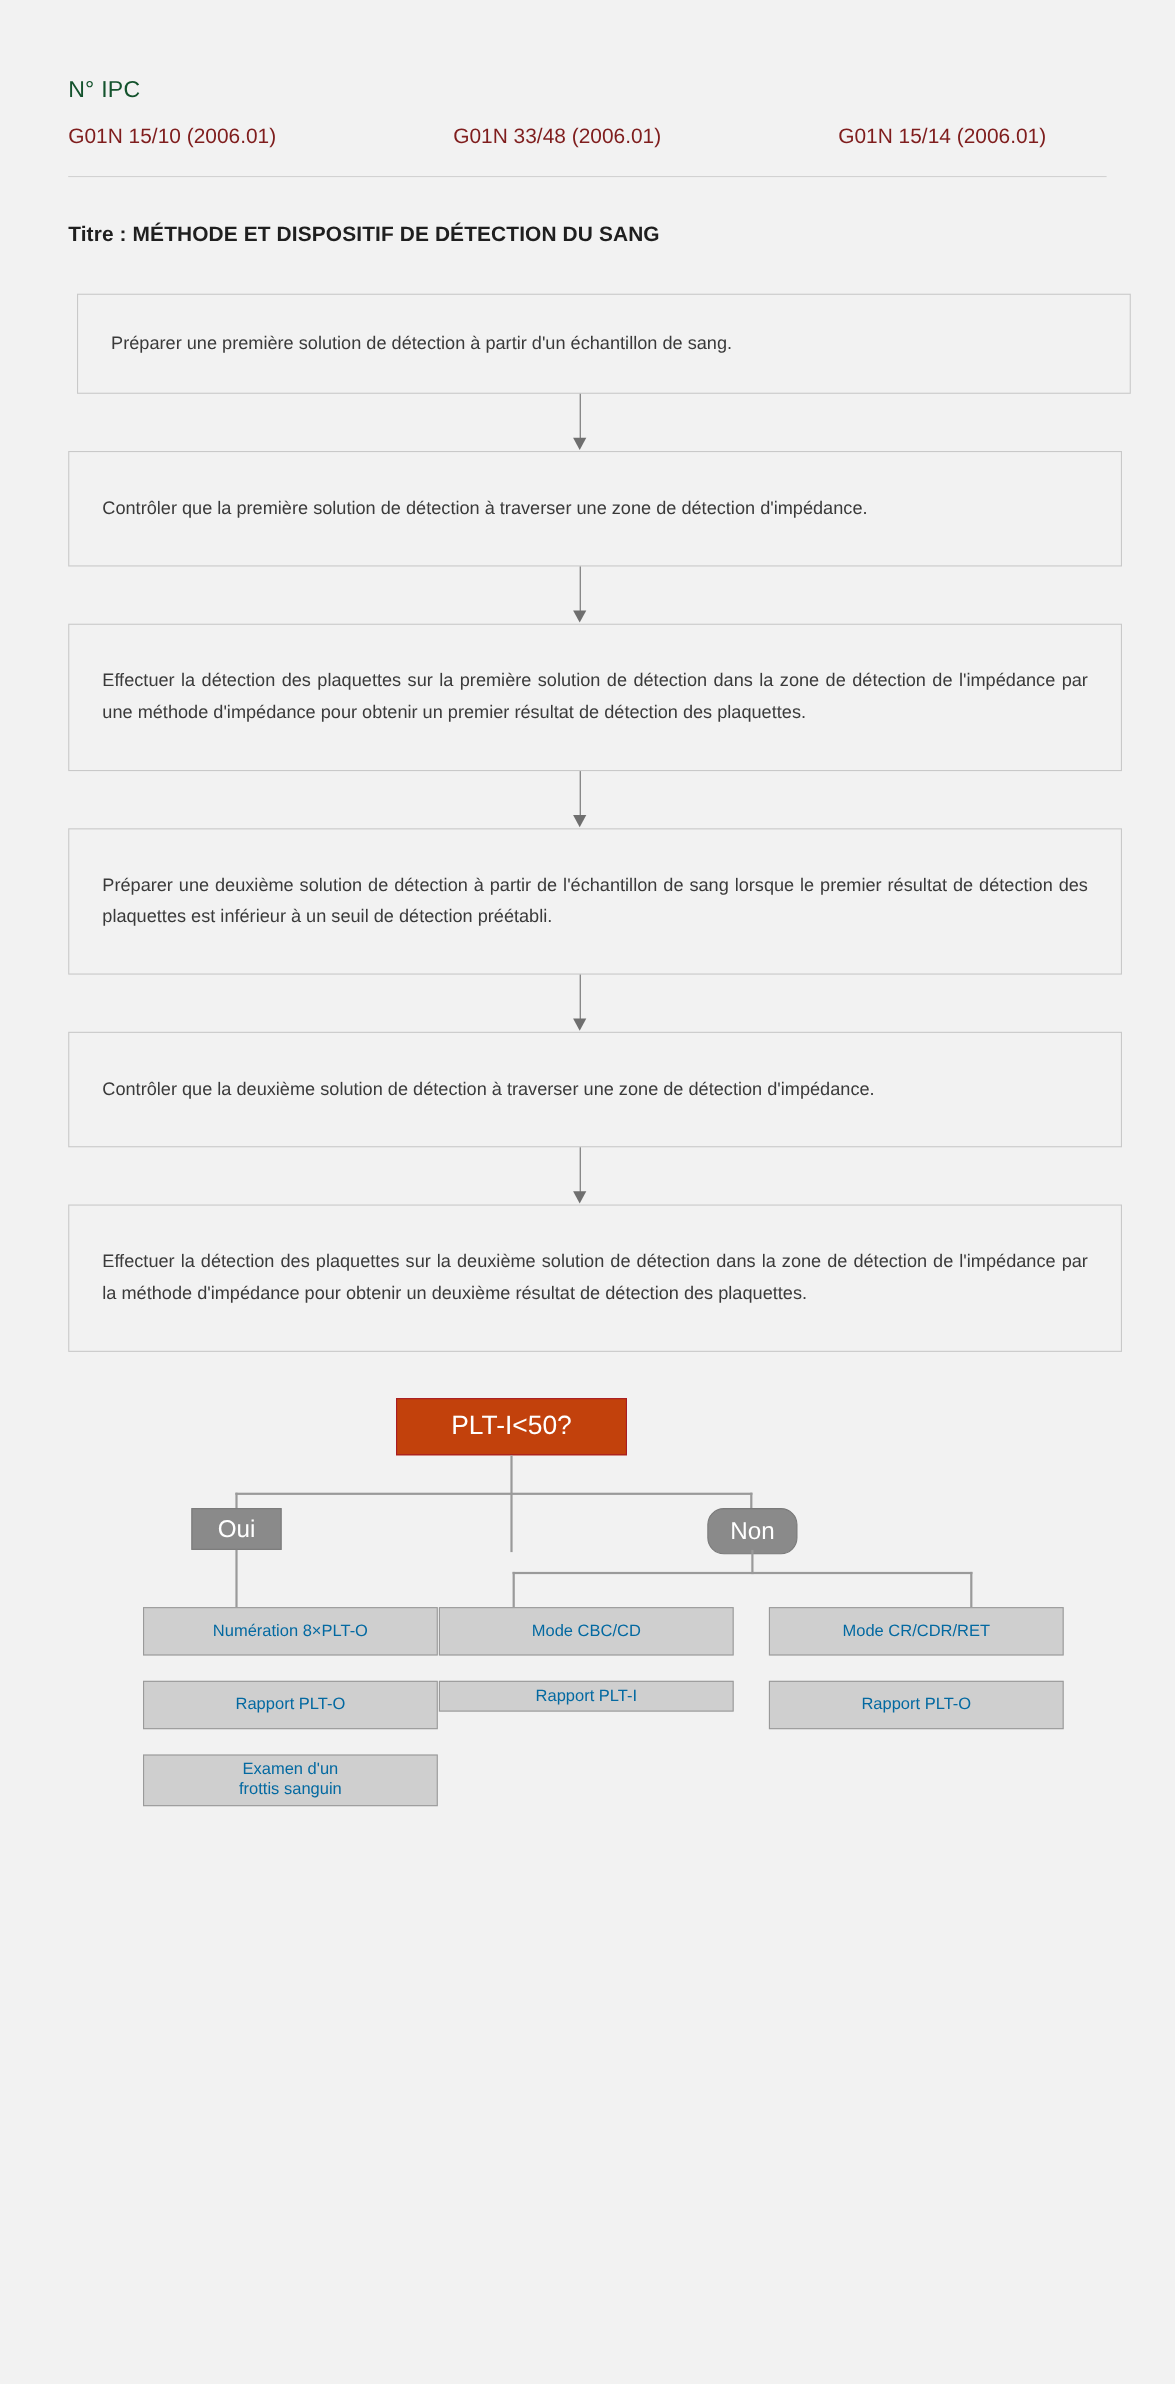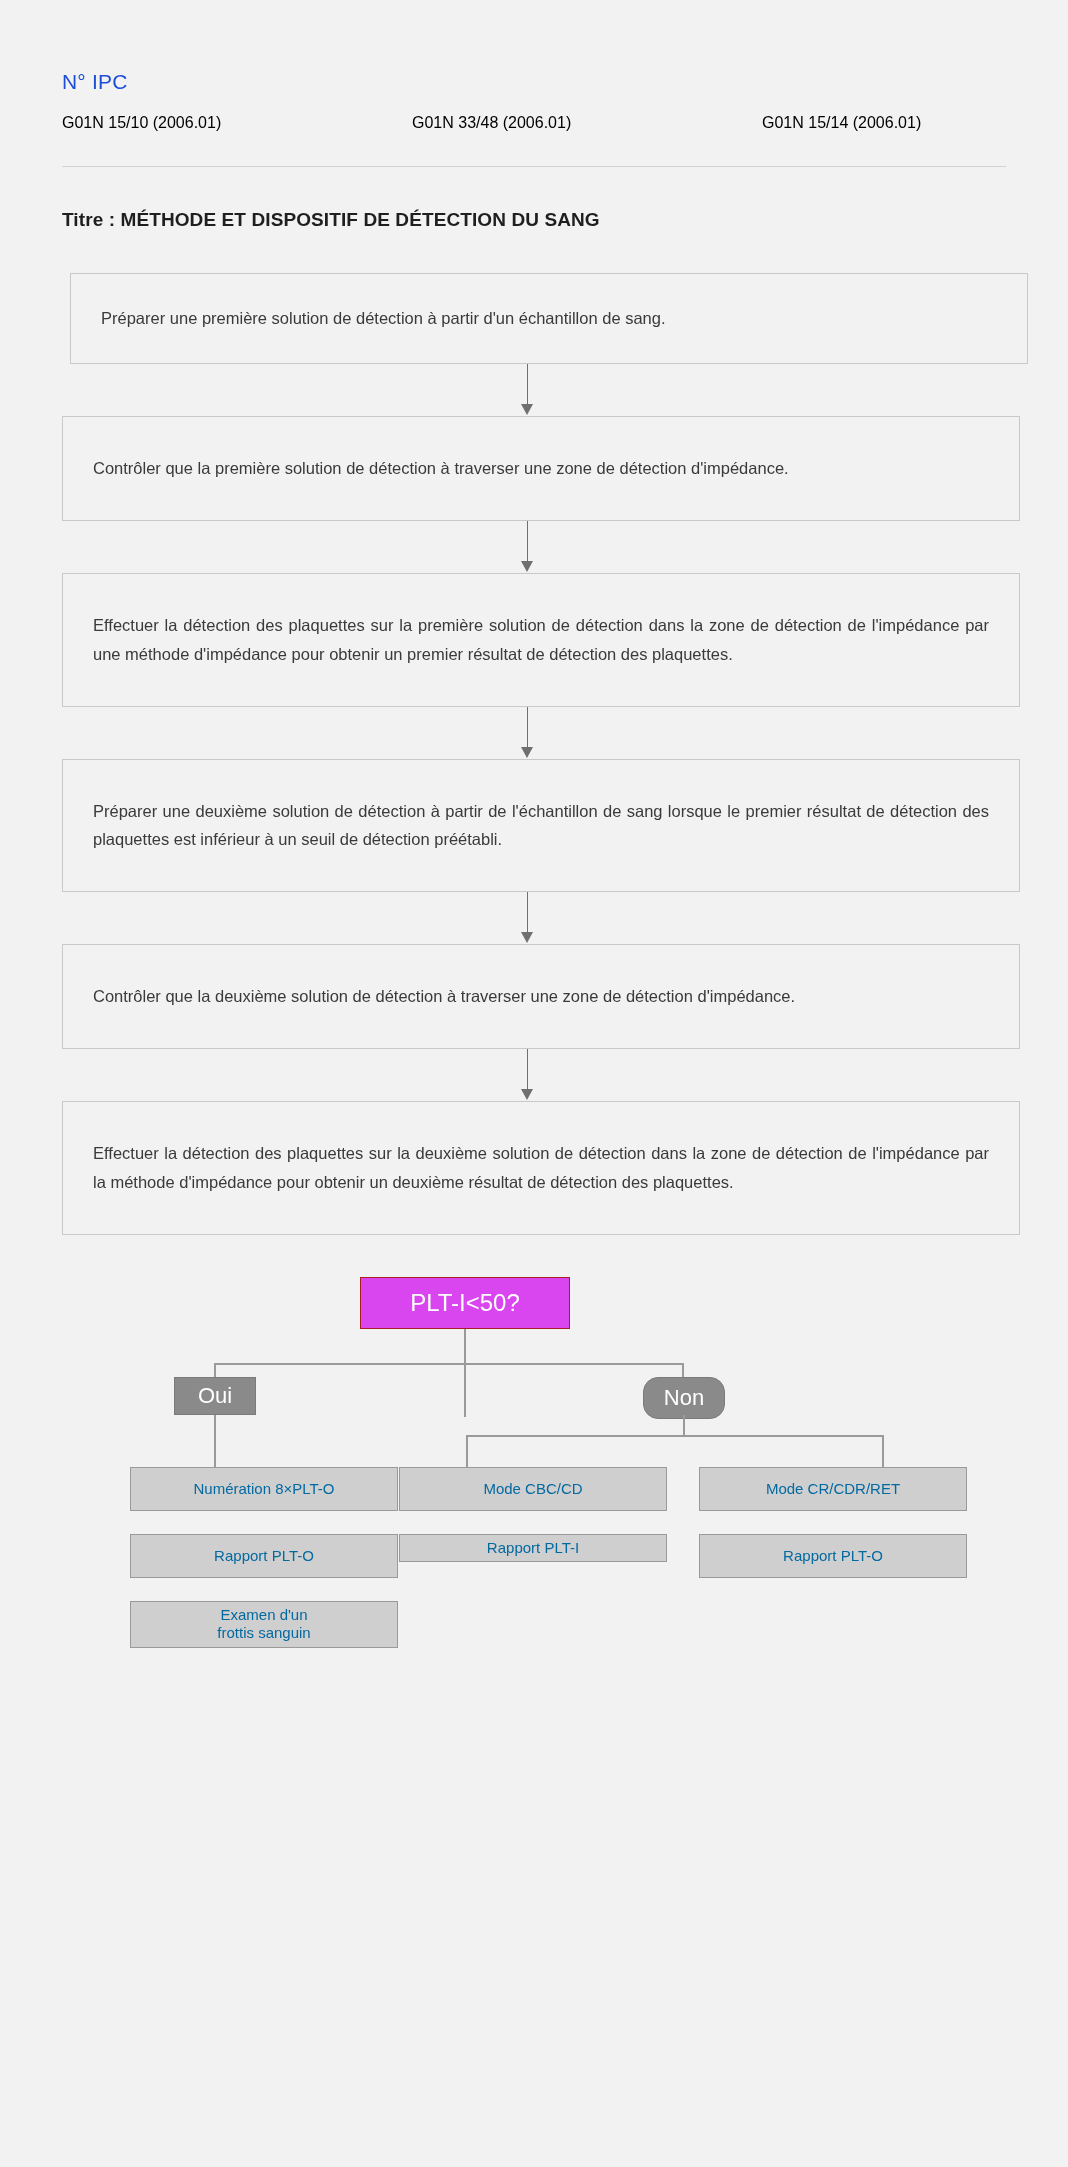--- a/index.html
+++ b/index.html
@@ -21,29 +21,29 @@
     box-sizing: border-box;
     padding: 0 62px;
   }
 
   
   .header {
     padding-top: 70px;
   }
   .ipc-title {
     font-size: 21px;
-    color: #1d4ed8;
+    color: #14532d;
     letter-spacing: .2px;
     margin-bottom: 20px;
   }
   .ipc-codes {
     display: flex;
-    font-size: 16px;
-    color: #000000;
-    margin-bottom: 34px;
+    font-size: 19px;
+    color: #7f1d1d;
+    margin-bottom: 24px;
   }
   .ipc-codes .code {
     width: 350px;
     flex: 0 0 auto;
   }
   .divider {
     height: 1px;
     background: #d2d2d2;
     width: 100%;
   }
@@ -117,21 +117,21 @@
     border: 1px solid #9a9a9a;
     background: #cfcfcf;
     color: #0369a1;
     font-size: 15px;
     line-height: 1.25;
     display: flex;
     align-items: center;
     justify-content: center;
   }
   .node.red {
-    background: #d946ef;
+    background: #c2410c;
     border-color: #a81c24;
     color: #ffffff;
     font-size: 24px;
   }
   .node.grey-dark {
     background: #8a8a8a;
     border-color: #7a7a7a;
     color: #ffffff;
     font-size: 22px;
   }

